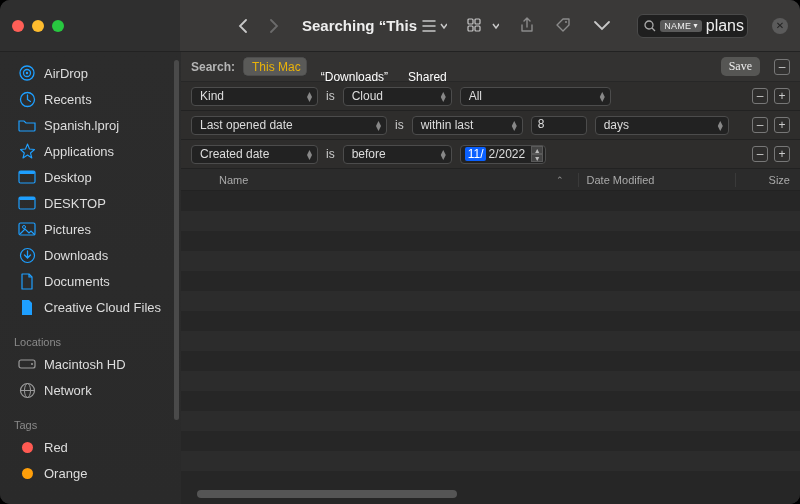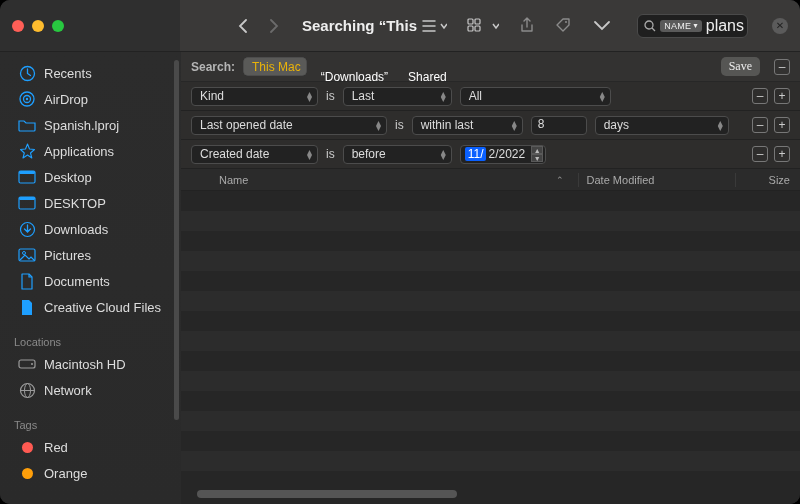--- a/index.html
+++ b/index.html
@@ -141,39 +141,39 @@
         <span class="search-text">plans</span>
       </div>
       <div class="clear-btn">✕</div>
     </div>
   </div>
 
   <div class="body">
     <div class="sidebar">
       <div class="sb-item">
           <span class="sb-icon">
-            <svg width="17" height="17">
-              <circle cx="8.5" cy="8.5" r="7" stroke="#1e9fff" stroke-width="1.3" fill="none"></circle>
-              <path d="M8.5 4 v4.5 l3 2" stroke="#1e9fff" stroke-width="1.3" fill="none" stroke-linecap="round"></path>
-            </svg>
-          </span>
-          <span>Recents</span>
-        </div>
-      <div class="sb-item">
-          <span class="sb-icon">
             <svg width="18" height="18">
               <circle cx="9" cy="9" r="7" stroke="#1e9fff" stroke-width="1.3" fill="none"></circle>
               <circle cx="9" cy="9" r="3.5" stroke="#1e9fff" stroke-width="1.3" fill="none"></circle>
               <circle cx="9" cy="9" r="1.2" fill="#1e9fff"></circle>
             </svg>
           </span>
           <span>AirDrop</span>
         </div>
       <div class="sb-item">
           <span class="sb-icon">
+            <svg width="17" height="17">
+              <circle cx="8.5" cy="8.5" r="7" stroke="#1e9fff" stroke-width="1.3" fill="none"></circle>
+              <path d="M8.5 4 v4.5 l3 2" stroke="#1e9fff" stroke-width="1.3" fill="none" stroke-linecap="round"></path>
+            </svg>
+          </span>
+          <span>Recents</span>
+        </div>
+      <div class="sb-item">
+          <span class="sb-icon">
             <svg width="18" height="14">
               <path d="M1 3 h5 l2 2 h9 v7 a1 1 0 0 1 -1 1 H2 a1 1 0 0 1 -1 -1 z" stroke="#1e9fff" stroke-width="1.2" fill="none"></path>
             </svg>
           </span>
           <span>Spanish.lproj</span>
         </div>
       <div class="sb-item">
           <span class="sb-icon">
             <svg width="17" height="17">
               <path d="M8.5 1 l2 5 5 .5 -4 3.5 1.3 5 L8.5 12 4 15 5.3 10 1.5 6.5 6.5 6 z" stroke="#1e9fff" stroke-width="1.1" fill="none" stroke-linejoin="round"></path>
@@ -191,39 +191,39 @@
           <span>Desktop</span>
         </div>
       <div class="sb-item">
           <span class="sb-icon">
             <svg width="18" height="14">
               <rect x="1" y="1" width="16" height="12" rx="1.5" stroke="#1e9fff" stroke-width="1.2" fill="none"></rect>
               <rect x="1" y="1" width="16" height="3" fill="#1e9fff" rx="1.5"></rect>
             </svg>
           </span>
           <span>DESKTOP</span>
-        </div>
-      <div class="sb-item">
-          <span class="sb-icon">
-            <svg width="17" height="17">
-              <circle cx="8.5" cy="8.5" r="7" stroke="#1e9fff" stroke-width="1.2" fill="none"></circle>
-              <path d="M8.5 4 v6 M5.5 8 l3 3 l3 -3" stroke="#1e9fff" stroke-width="1.3" fill="none" stroke-linecap="round"></path>
-            </svg>
-          </span>
-          <span>Downloads</span>
         </div>
       <div class="sb-item">
           <span class="sb-icon">
             <svg width="18" height="14">
               <rect x="1" y="1" width="16" height="12" rx="1.5" stroke="#1e9fff" stroke-width="1.2" fill="none"></rect>
               <circle cx="6" cy="5" r="1.5" stroke="#1e9fff" fill="none"></circle>
               <path d="M2 12 l5 -5 4 4 2 -2 4 4" stroke="#1e9fff" stroke-width="1.2" fill="none"></path>
             </svg>
           </span>
           <span>Pictures</span>
+        </div>
+      <div class="sb-item">
+          <span class="sb-icon">
+            <svg width="17" height="17">
+              <circle cx="8.5" cy="8.5" r="7" stroke="#1e9fff" stroke-width="1.2" fill="none"></circle>
+              <path d="M8.5 4 v6 M5.5 8 l3 3 l3 -3" stroke="#1e9fff" stroke-width="1.3" fill="none" stroke-linecap="round"></path>
+            </svg>
+          </span>
+          <span>Downloads</span>
         </div>
       <div class="sb-item">
           <span class="sb-icon">
             <svg width="14" height="17">
               <path d="M2 1 h7 l3 3 v12 H2 z" stroke="#1e9fff" stroke-width="1.2" fill="none" stroke-linejoin="round"></path>
               <path d="M9 1 v3 h3" stroke="#1e9fff" stroke-width="1.2" fill="none"></path>
             </svg>
           </span>
           <span>Documents</span>
         </div>
@@ -286,21 +286,21 @@
         <div class="circ-btn" style="margin-left:6px">–</div>
       </div>
 
       <div class="crit-row">
         <div class="sel w-kind">
             <span>Kind</span>
             <span class="arr">▴<br>▾</span>
           </div>
         <span>is</span>
         <div class="sel w-img">
-            <span>Last</span>
+            <span>Cloud</span>
             <span class="arr">▴<br>▾</span>
           </div>
         <div class="sel w-all">
             <span>All</span>
             <span class="arr">▴<br>▾</span>
           </div>
         <div class="crit-actions">
           <div class="circ-btn">–</div>
           <div class="circ-btn">+</div>
         </div>

